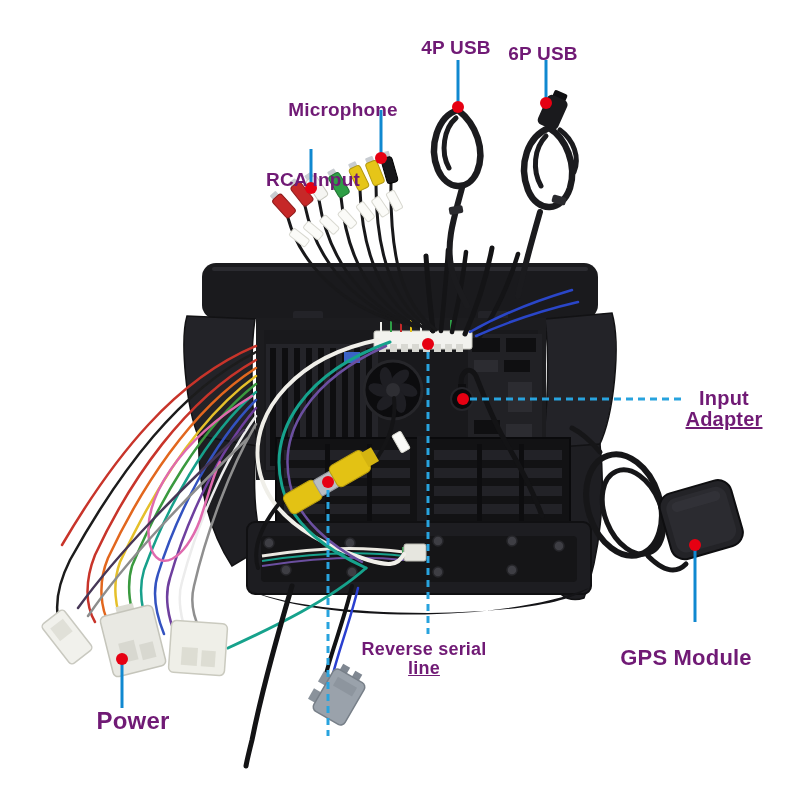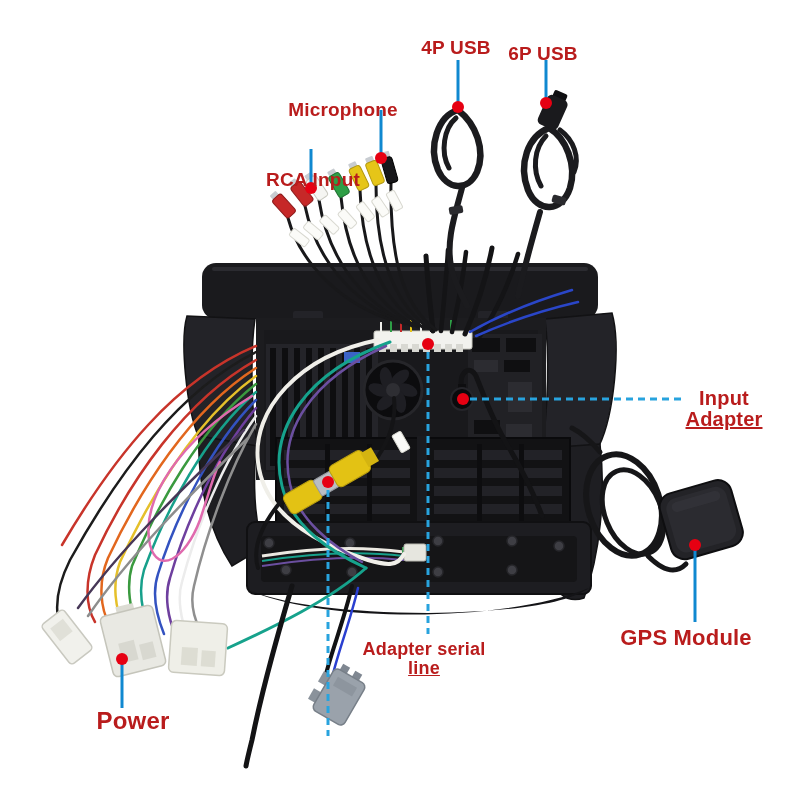--- a/index.html
+++ b/index.html
@@ -1,21 +1,21 @@
 <!DOCTYPE html>
 <html><head>
 <meta charset="utf-8">
 <style>
   html,body{margin:0;padding:0;}
   body{font-family:"Liberation Sans", sans-serif;background:#ffffff;}
   .stage{position:relative;width:800px;height:800px;background:#ffffff;overflow:hidden;}
   .stage svg{position:absolute;left:0;top:0;}
   .callout{
     position:absolute;
-    color:#b91c1c;
+    color:#701a75;
     font-weight:bold;
     white-space:nowrap;
     text-align:center;
     transform:translateX(-50%);
     line-height:1.05;
     letter-spacing:.2px;
   }
   .callout .l2{display:block;text-decoration:underline;}
   .fs19{font-size:19px;}
   .fs18{font-size:18px;}
@@ -356,20 +356,20 @@
 </svg>
 
   <div class="callout fs19" style="left:456px;top:38px;">4P USB</div>
   <div class="callout fs19" style="left:543px;top:44px;">6P USB</div>
   <div class="callout fs19" style="left:343px;top:100px;">Microphone</div>
   <div class="callout fs19" style="left:313px;top:127px;margin-top:43px;">RCA Input</div>
   <div class="callout fs20" style="left:724px;top:388px;">
     <span>Input</span>
     <span class="l2">Adapter</span>
   </div>
-  <div class="callout fs22" style="left:686px;top:626px;">GPS Module</div>
+  <div class="callout fs22" style="left:686px;top:646px;">GPS Module</div>
   <div class="callout fs24" style="left:133px;top:708px;">Power</div>
   <div class="callout fs18" style="left:424px;top:640px;">
-    <span>Adapter serial</span>
+    <span>Reverse serial</span>
     <span class="l2">line</span>
   </div>
 
 </div>
 
 </body></html>

